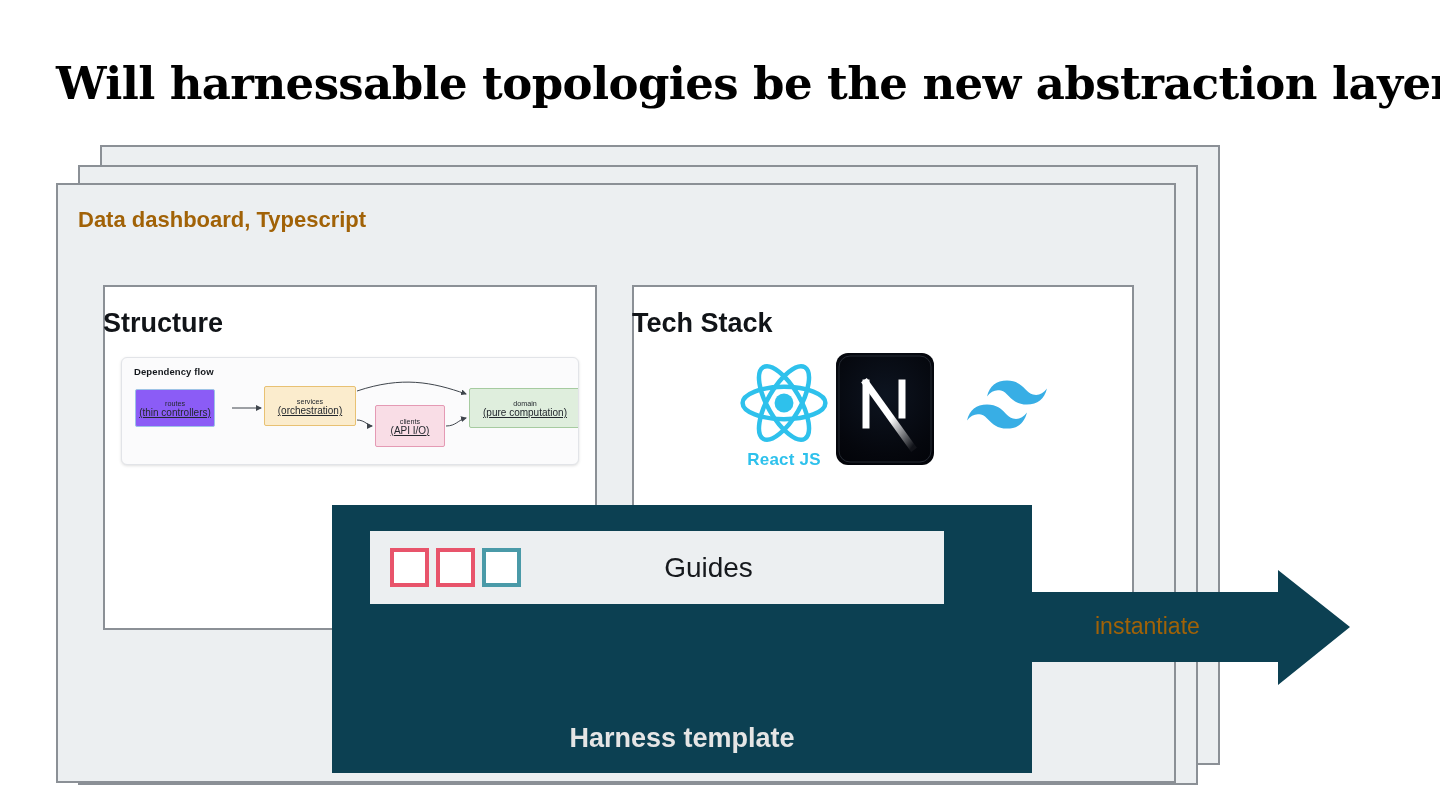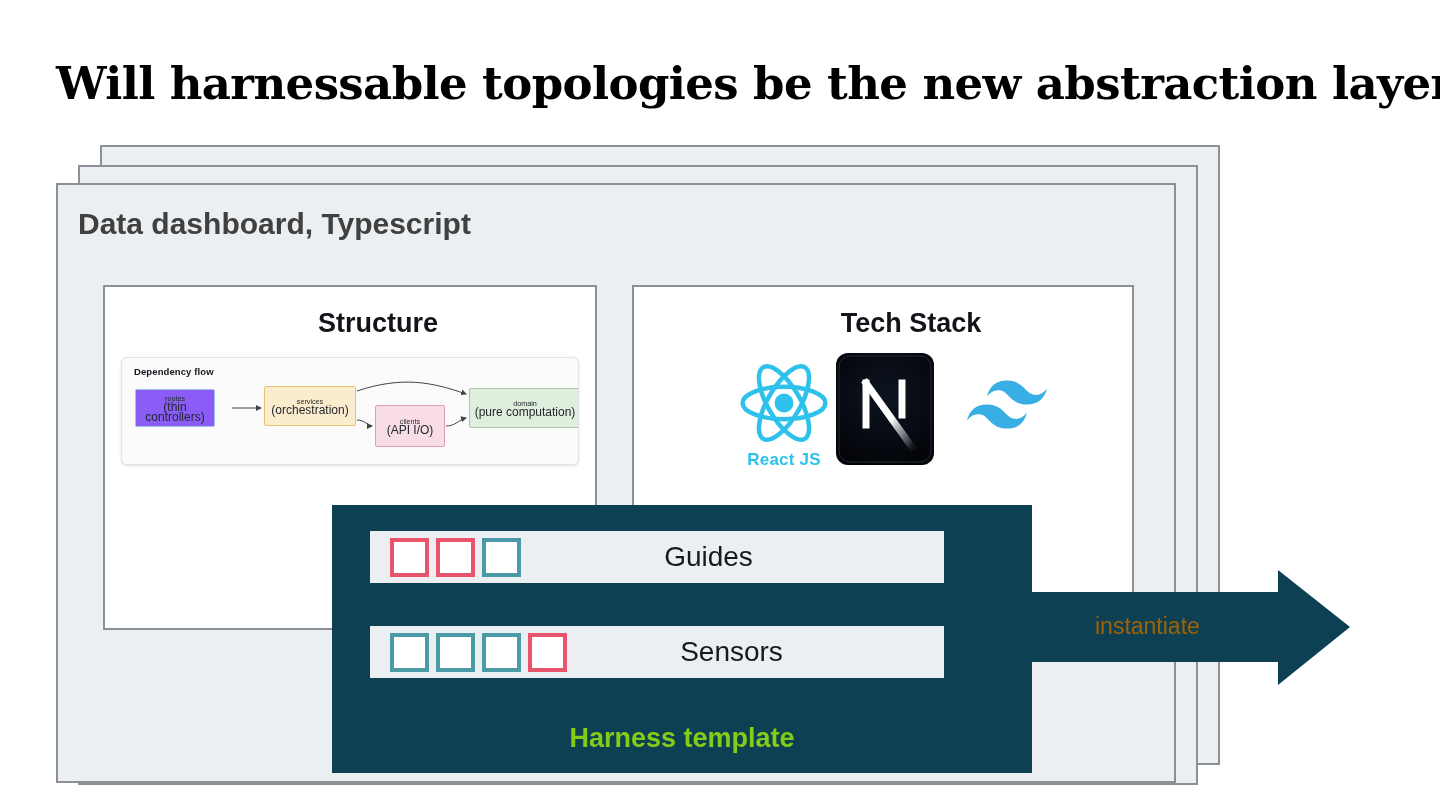--- a/index.html
+++ b/index.html
@@ -39,46 +39,45 @@
     box-sizing: border-box;
   }
   .card-back-2 { left: 100px; top: 145px; width: 1120px; height: 620px; }
   .card-back-1 { left: 78px; top: 165px; width: 1120px; height: 620px; }
   .card-front  { left: 56px; top: 183px; width: 1120px; height: 600px; }
 
   .card-title {
     position: absolute;
     left: 78px;
     top: 207px;
-    font-size: 30px;
-    font-weight: 700;
-    color: #404040;
+    font-size: 22px;
+    font-weight: 700;
+    color: #a16207;
     letter-spacing: 0px;
     white-space: nowrap;
   }
 
   
   .panel {
     position: absolute;
     background: #ffffff;
     border: 2px solid #8b9096;
     box-sizing: border-box;
   }
   .panel-structure { left: 103px; top: 285px; width: 494px; height: 345px; }
   .panel-stack     { left: 632px; top: 285px; width: 502px; height: 345px; }
 
   .panel-heading {
     position: absolute;
     top: 308px;
     font-size: 27px;
     font-weight: 700;
     color: #111418;
-    text-align: center;
-    white-space: nowrap;
-    padding-left: 28px;
+    text-align: left;
+    white-space: nowrap;
   }
   .panel-heading.structure { left: 103px; width: 494px; }
   .panel-heading.stack     { left: 632px; width: 502px; }
 
   
   .dep-card {
     position: absolute;
     left: 121px;
     top: 357px;
     width: 458px;
@@ -107,21 +106,21 @@
     border-radius: 2px;
     display: flex;
     flex-direction: column;
     align-items: center;
     justify-content: center;
     font-size: 7.2px;
     line-height: 9.5px;
     color: #23282e;
     text-align: center;
   }
-  .dep-node .n-sub { font-size: 12px; }
+  .dep-node .n-sub { font-size: 10px; text-decoration: underline; }
 
   .node-routes   { left: 13px;  top: 31px; width: 80px; height: 38px;
                    background: #8b5cf6; border-color: #9dc3e6; }
   .node-services { left: 142px; top: 28px; width: 92px; height: 40px;
                    background: #fbeccd; border-color: #e8c173; }
   .node-clients  { left: 253px; top: 47px; width: 70px; height: 42px;
                    background: #f9dde6; border-color: #e49ab4; }
   .node-domain   { left: 347px; top: 30px; width: 112px; height: 40px;
                    background: #dfeedd; border-color: #a6cba0; }
 
@@ -202,21 +201,21 @@
     top: 505px;
     width: 700px;
     height: 268px;
     background: #0c4052;
     z-index: 5;
   }
   .harness-row {
     position: absolute;
     left: 38px;
     width: 574px;
-    height: 52px;
+    height: 73px;
     background: #eceff1;
     display: flex;
     align-items: center;
   }
   .row-guides  { top: 26px; }
   .row-sensors { top: 121px; }
 
   .sq-group {
     display: flex;
     align-items: center;
@@ -242,21 +241,21 @@
     white-space: nowrap;
   }
   .harness-caption {
     position: absolute;
     left: 0;
     top: 218px;
     width: 700px;
     text-align: center;
     font-size: 27px;
     font-weight: 700;
-    color: #84cc16;
+    color: #e5e5e5;
     white-space: nowrap;
   }
 </style>
 </head>
 <body>
 
 <div class="page-title">Will harnessable topologies be the new abstraction layer?</div>
 
 <div class="card card-back-2"></div>
 <div class="card card-back-1"></div>
@@ -355,24 +354,15 @@
 
   <div class="harness-row row-guides">
     <div class="sq-group">
       <span class="sq pink"></span>
       <span class="sq pink"></span>
       <span class="sq teal"></span>
     </div>
     <div class="row-label">Guides</div>
   </div>
 
-  <div class="harness-row row-sensors">
-    <div class="sq-group">
-      <span class="sq teal"></span>
-      <span class="sq teal"></span>
-      <span class="sq teal"></span>
-      <span class="sq pink"></span>
-    </div>
-    <div class="row-label">Sensors</div>
-  </div>
 
   <div class="harness-caption">Harness template</div>
 </div>
 
 </body></html>

